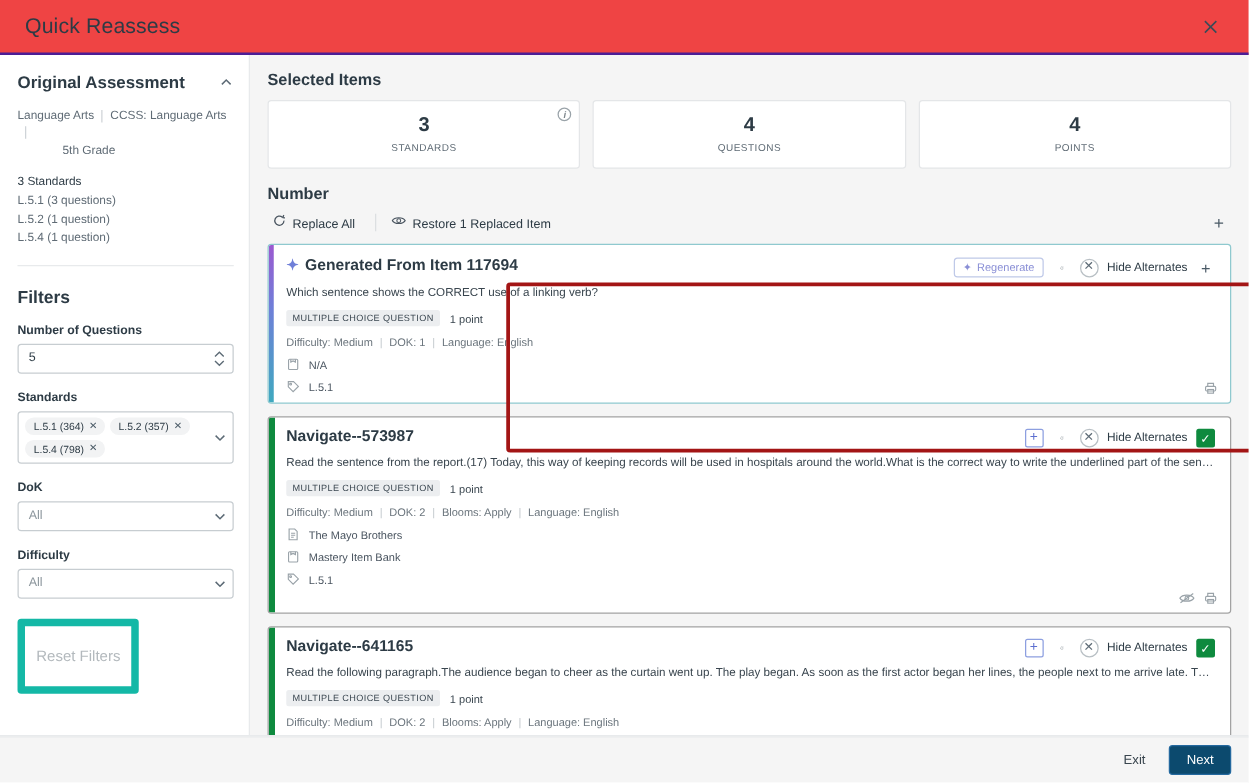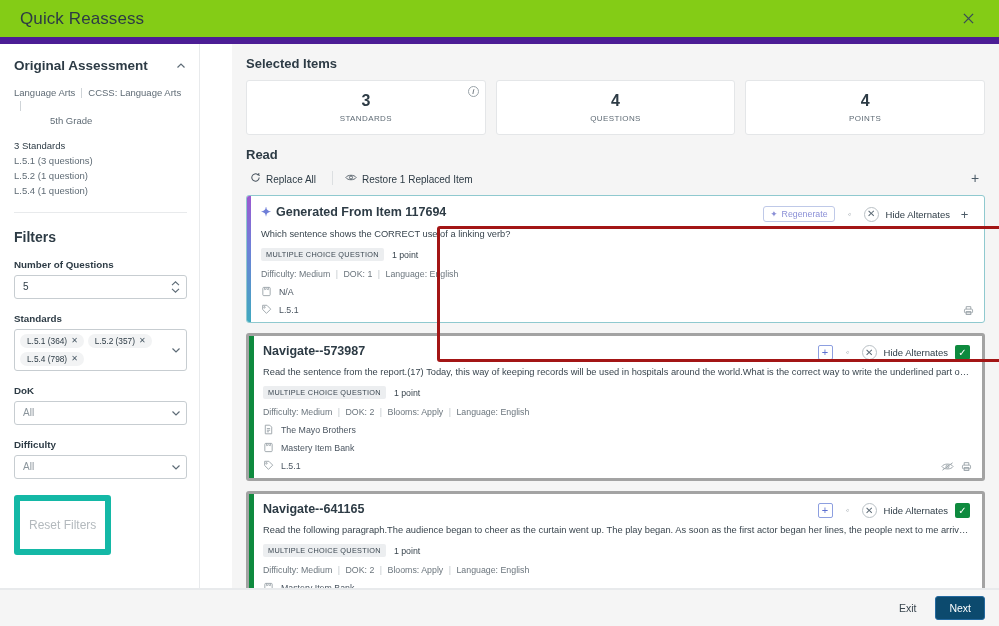--- a/index.html
+++ b/index.html
@@ -16,40 +16,39 @@
     width: 999px; height: 626px;
     display: flex; flex-direction: column;
     background: #ffffff;
   }
 
   
   .topbar {
     height: 44px; min-height: 44px;
     display: flex; align-items: center;
     padding: 0 18px 0 20px;
-    border-bottom: 7px solid #4c1d95;
-    background: #84cc16;
+    border-bottom: 2px solid #4c1d95;
+    background: #ef4444;
   }
   .topbar-title {
     font-size: 17px; font-weight: 400; color: #2d3b45;
     letter-spacing: .1px;
   }
   .topbar-spacer { flex: 1; }
   .close-btn {
     width: 26px; height: 26px; border-radius: 4px;
     display: flex; align-items: center; justify-content: center;
     cursor: pointer; background: transparent; border: none;
     color: #394b58; font-size: 15px; line-height: 1;
   }
 
   
   .body {
     flex: 1; display: flex; min-height: 0;
     border-bottom: 1px solid #e8eaec;
-    gap: 32px;
   }
 
   
   .sidebar {
     width: 200px; min-width: 200px;
     border-right: 1px solid #e8eaec;
     background: #fff;
     padding: 14px 12px 10px 14px;
     overflow: hidden;
   }
@@ -164,23 +163,23 @@
   .tb-spacer { flex: 1; }
   .tb-plus {
     width: 20px; height: 20px; display:flex; align-items:center; justify-content:center;
     font-size: 14px; color: #4a5a66; cursor: pointer; border-radius:3px;
     background: transparent; border: none; line-height: 1;
   }
 
   
   .cards { position: relative; }
   .card {
-    background: #fff; border: 3px solid #a3a3a3; border-radius: 3px;
+    background: #fff; border: 1px solid #a3a3a3; border-radius: 3px;
     margin-bottom: 10px; position: relative; overflow: hidden;
-    padding: 8px 12px 7px 14px;
+    padding: 8px 12px 21px 14px;
   }
   .card .edge {
     position: absolute; left: 0; top: 0; bottom: 0; width: 5px;
     background: #0e8a3e;
   }
   .card.generated {
     border: 1px solid #8fc9cf;
     padding: 9px 12px 7px 14px;
   }
   .card.generated .edge {
@@ -388,21 +387,21 @@
         <div class="stat">
           <div class="num">4</div>
           <div class="lbl">QUESTIONS</div>
         </div>
         <div class="stat">
           <div class="num">4</div>
           <div class="lbl">POINTS</div>
         </div>
       </div>
 
-      <div class="items-h">Read</div>
+      <div class="items-h">Number</div>
 
       <div class="items-toolbar">
         <button class="tb-btn">
           <span>
             <svg width="11" height="11" viewBox="0 0 12 12" fill="none" stroke="#4a5560" stroke-width="1.1">
               <path d="M10 6 A4 4 0 1 1 8.6 3"></path>
               <path d="M9.9 1.2 L8.9 3.3 L10.9 3.5" stroke-linejoin="round"></path>
             </svg>
           </span>
           <span>Replace All</span>

